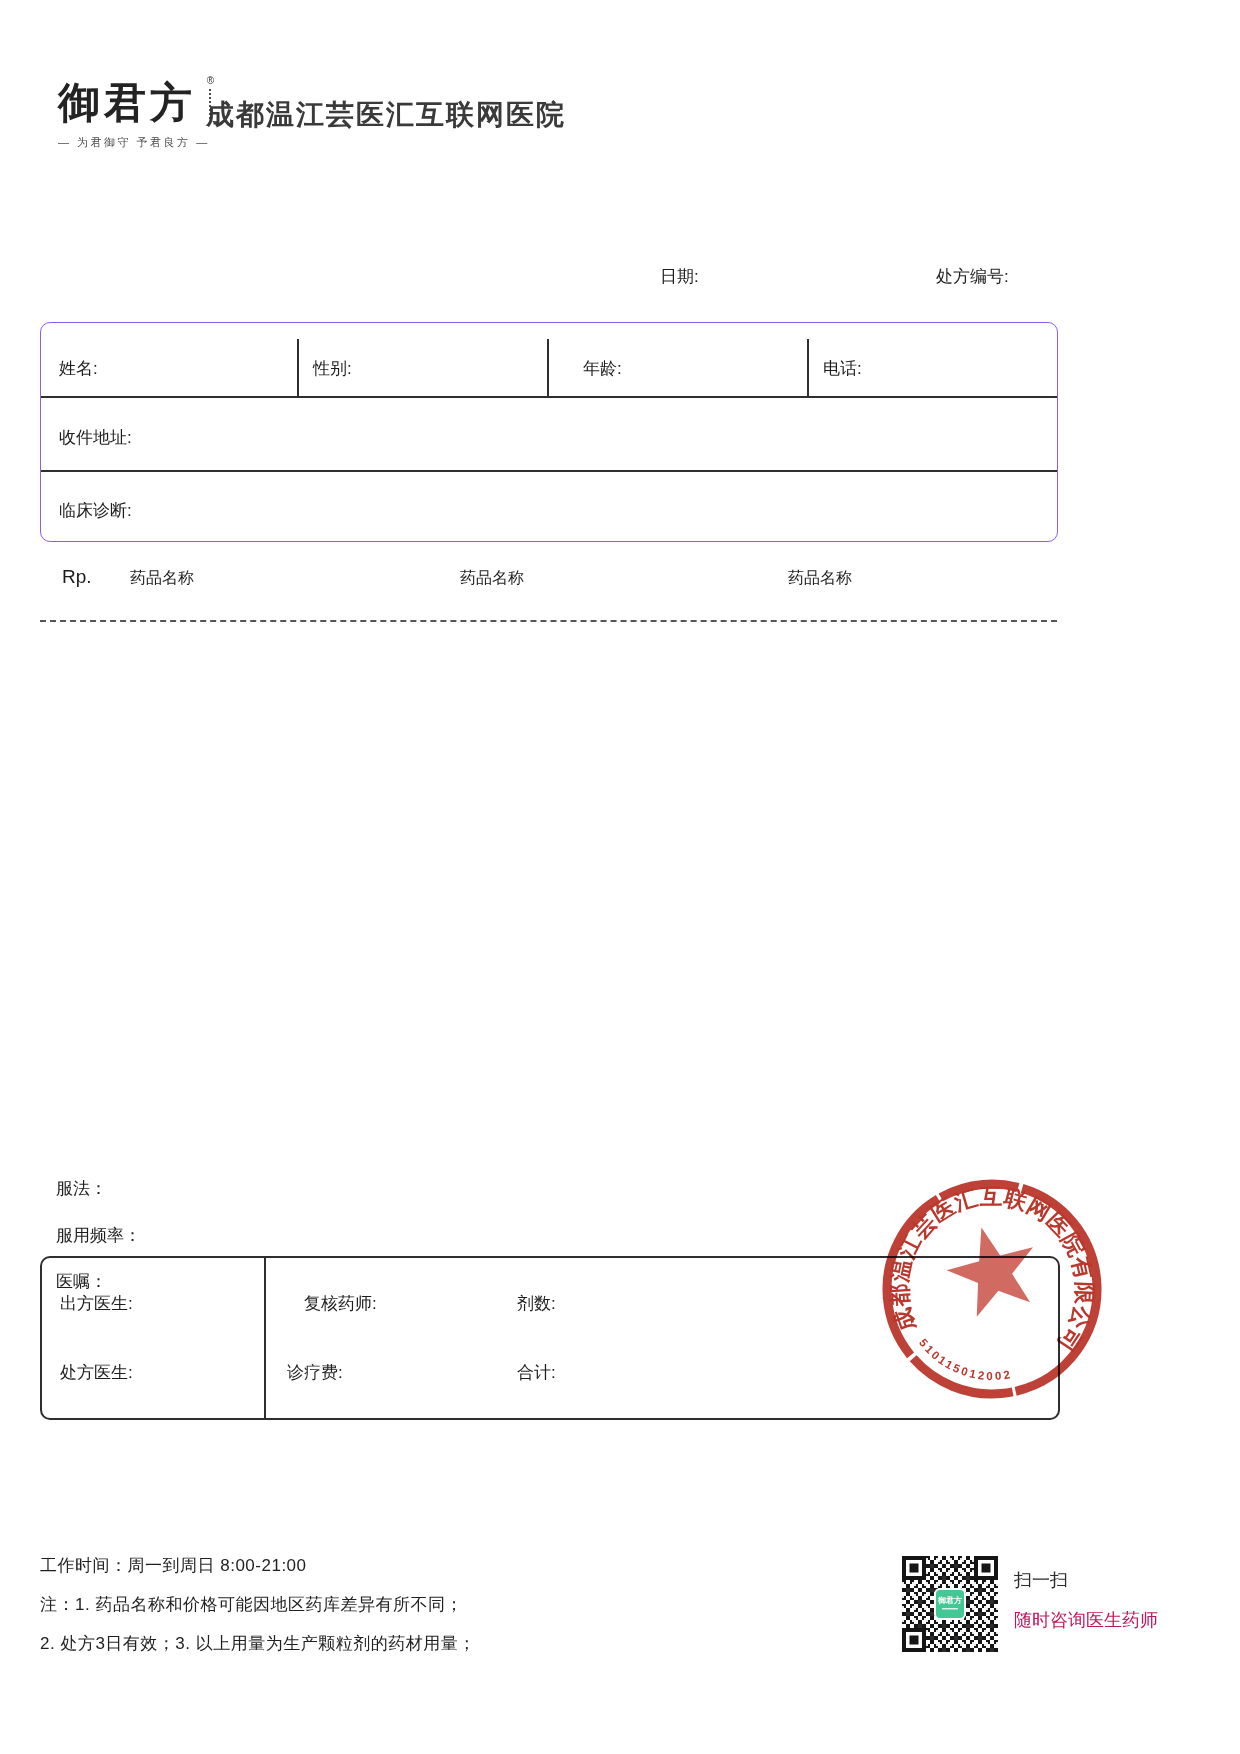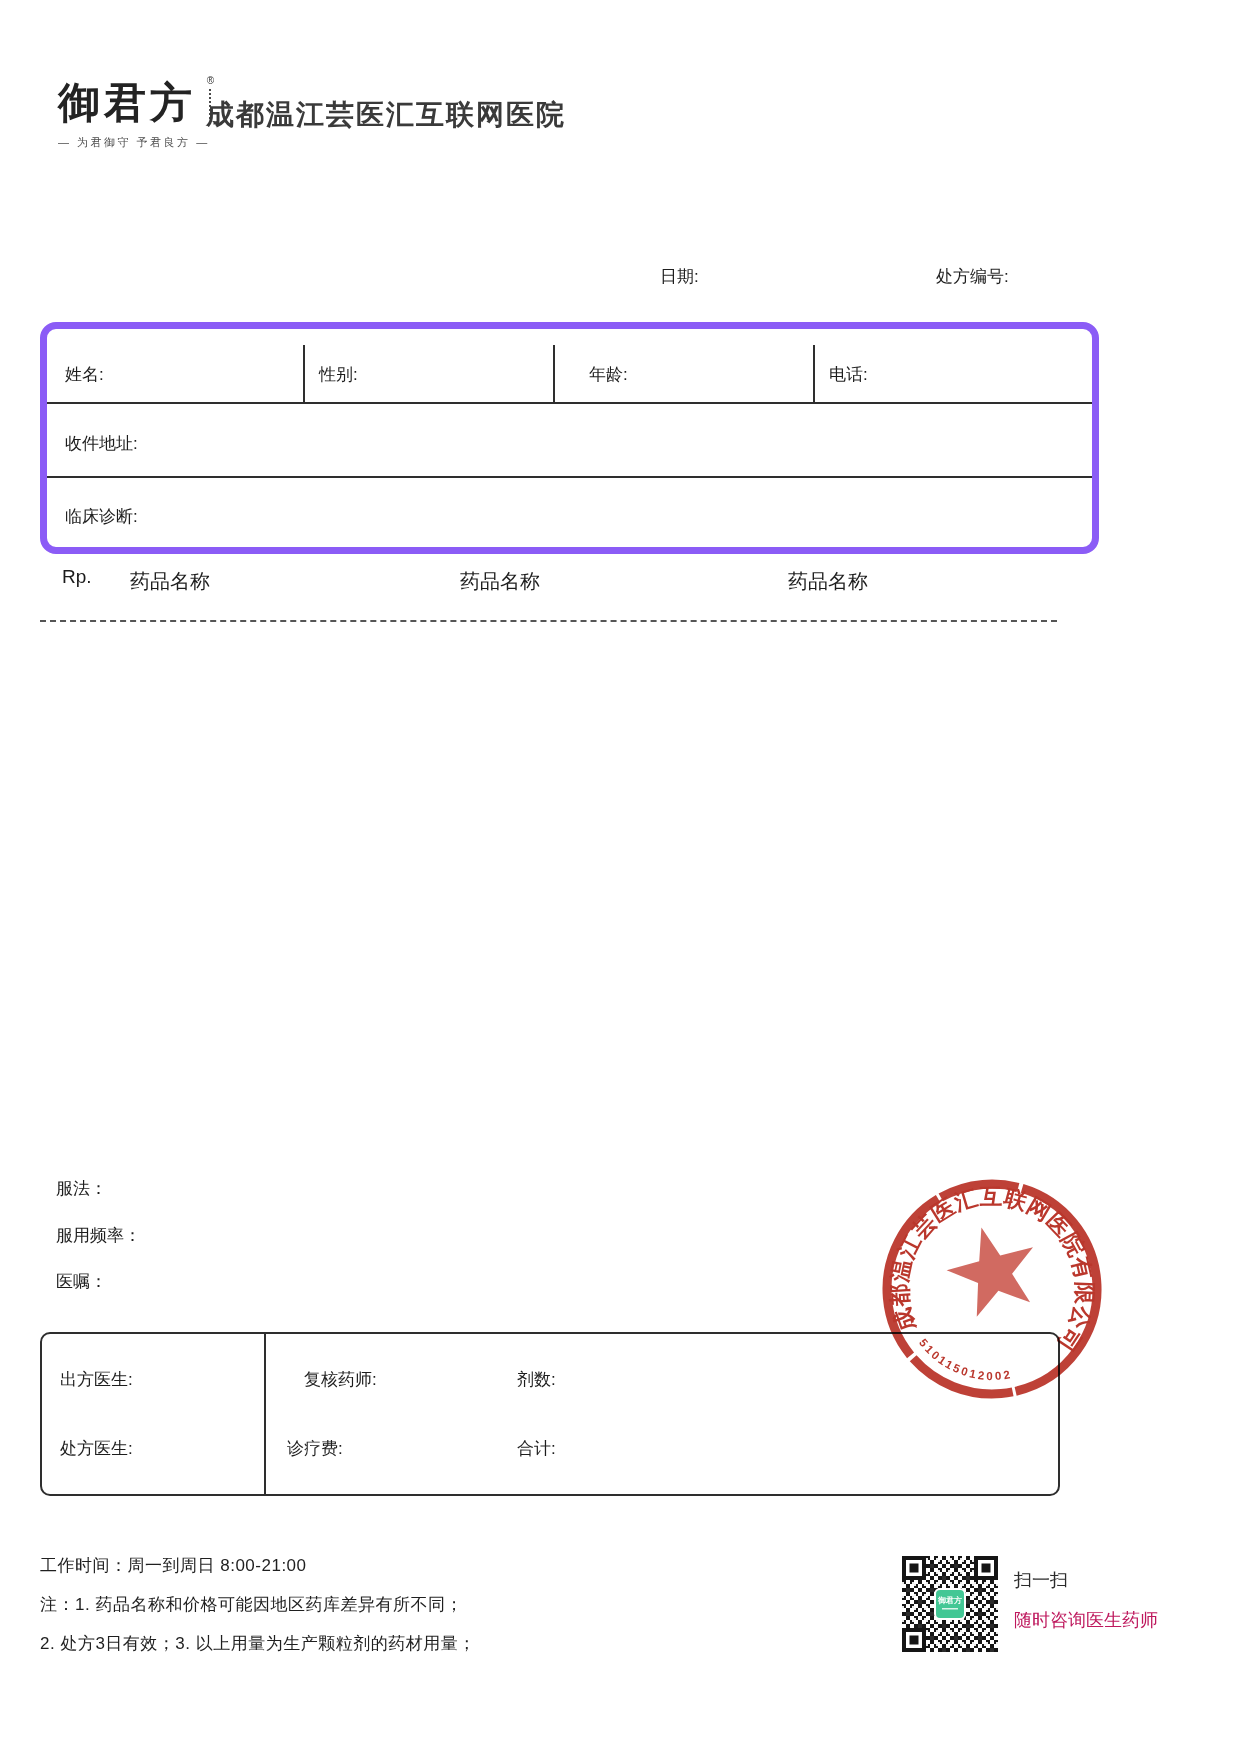--- a/index.html
+++ b/index.html
@@ -16,35 +16,35 @@
   .logo-vert{width:0;border-left:2px dotted #4a4a4a;height:30px;margin-top:3px;}
   .logo-tagline{margin-top:9px;font-size:11px;letter-spacing:2.5px;color:#4c4c4c;white-space:nowrap;text-align:center;}
   .hospital-title{left:206px;top:96px;font-size:28px;font-weight:bold;color:#3a3a3a;letter-spacing:2px;}
 
   
   .notice-text{left:40px;top:266px;font-size:16px;color:#2b2b2b;letter-spacing:.5px;}
   .date-label{left:660px;top:265px;font-size:17px;color:#1e1e1e;}
   .rxno-label{left:936px;top:265px;font-size:17px;color:#1e1e1e;}
 
   
-  .patient-box{left:40px;top:322px;width:1016px;height:218px;border:7px solid #8b5cf6;border-radius:16px;padding-left:29px;}
+  .patient-box{left:40px;top:322px;width:1016px;height:218px;border:1px solid #8b5cf6;border-radius:10px;}
   .hline{position:absolute;left:0;right:0;border-top:2px solid #2e2e2e;}
   .vdiv{position:absolute;top:16px;height:57px;border-left:2px solid #2e2e2e;}
   .field-label{position:absolute;font-size:17px;color:#1d1d1d;white-space:nowrap;}
 
   
   .rp-label{left:62px;top:566px;font-size:19px;color:#1b1b1b;}
-  .drug-col{font-size:20px;color:#1d1d1d;top:568px;}
+  .drug-col{font-size:16px;color:#1d1d1d;top:568px;}
   .dash-line{left:40px;top:620px;width:1017px;border-top:2px dashed #555;height:0;}
 
   
   .usage-label{font-size:17px;color:#1d1d1d;left:56px;}
 
   
-  .sig-box{left:40px;top:1332px;width:1016px;height:160px;border:2px solid #2e2e2e;border-radius:10px;}
+  .sig-box{left:40px;top:1256px;width:1016px;height:160px;border:2px solid #2e2e2e;border-radius:10px;}
   .sig-vdiv{position:absolute;left:222px;top:0;bottom:0;border-left:2px solid #2e2e2e;}
 
   
   .stamp{left:876px;top:1170px;width:236px;height:244px;opacity:.93;mix-blend-mode:multiply;}
   .stamp svg{display:block;}
   .stamp-arc{font-family:"Liberation Sans","DejaVu Sans",sans-serif;font-weight:bold;}
 
   
   .foot-line{left:40px;font-size:17px;color:#1f1f1f;letter-spacing:.5px;}
 

